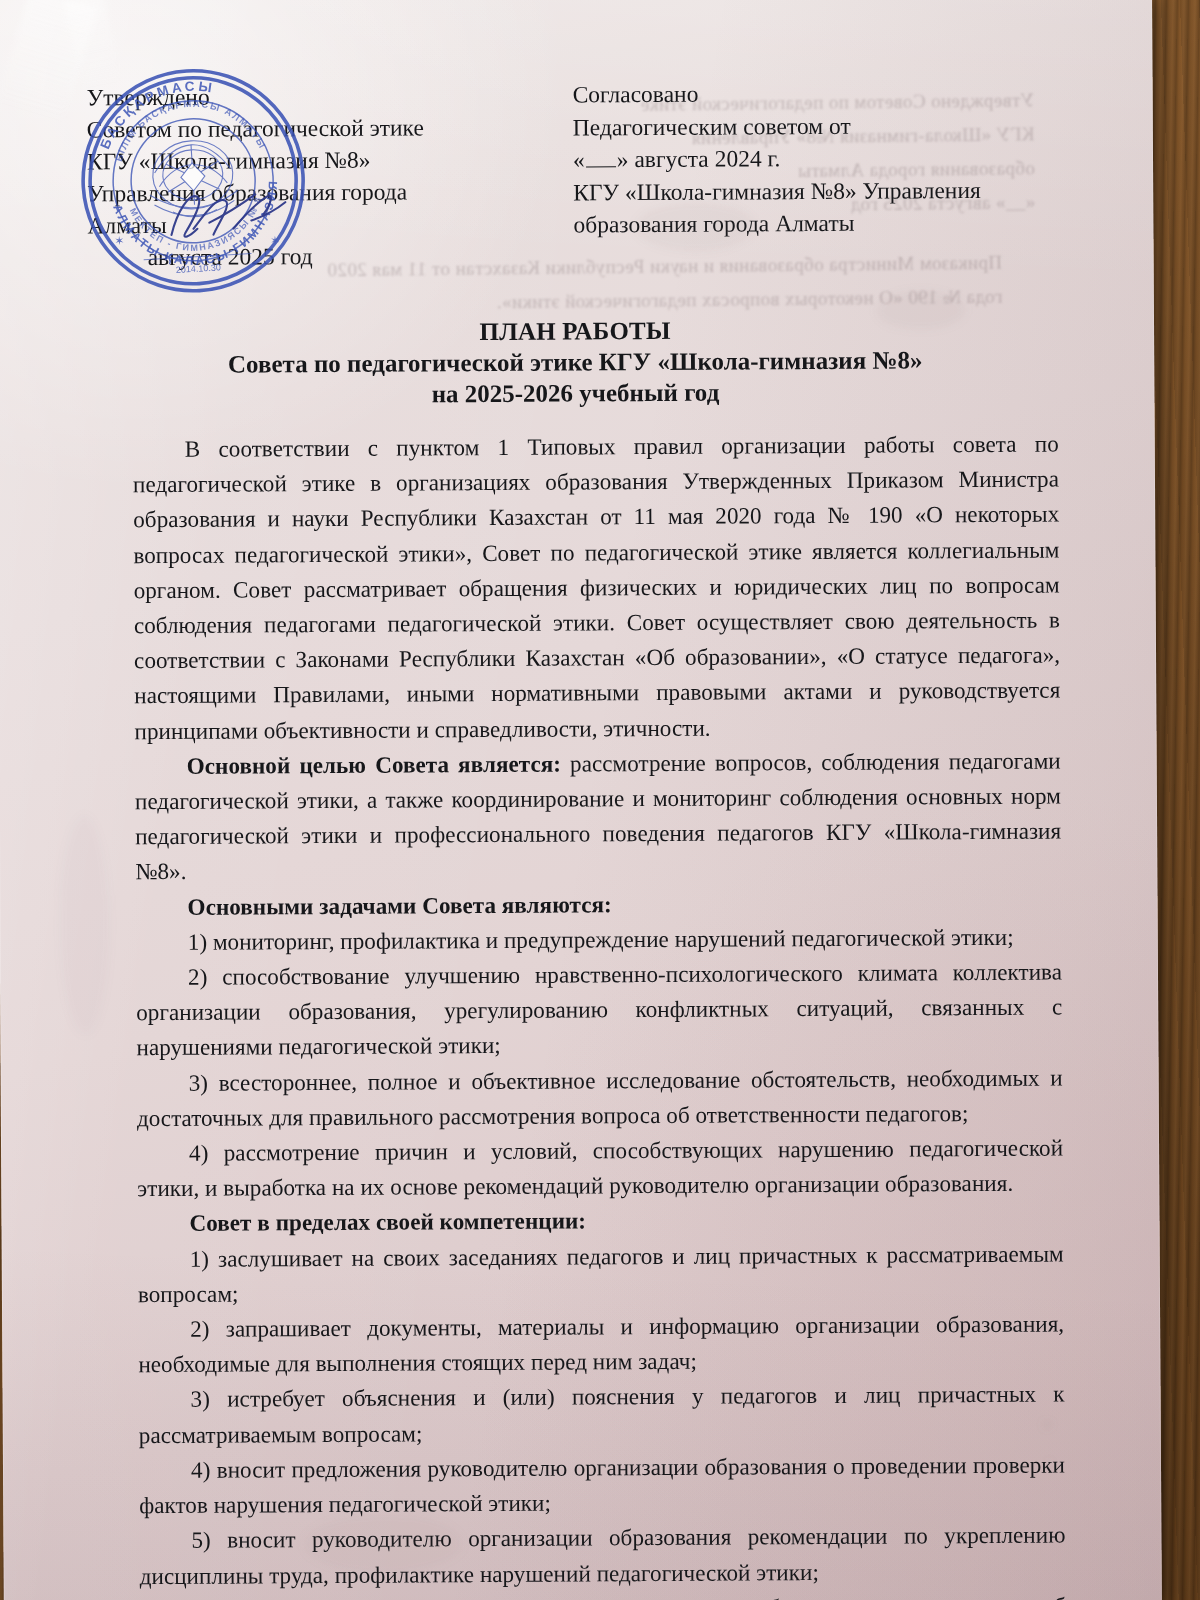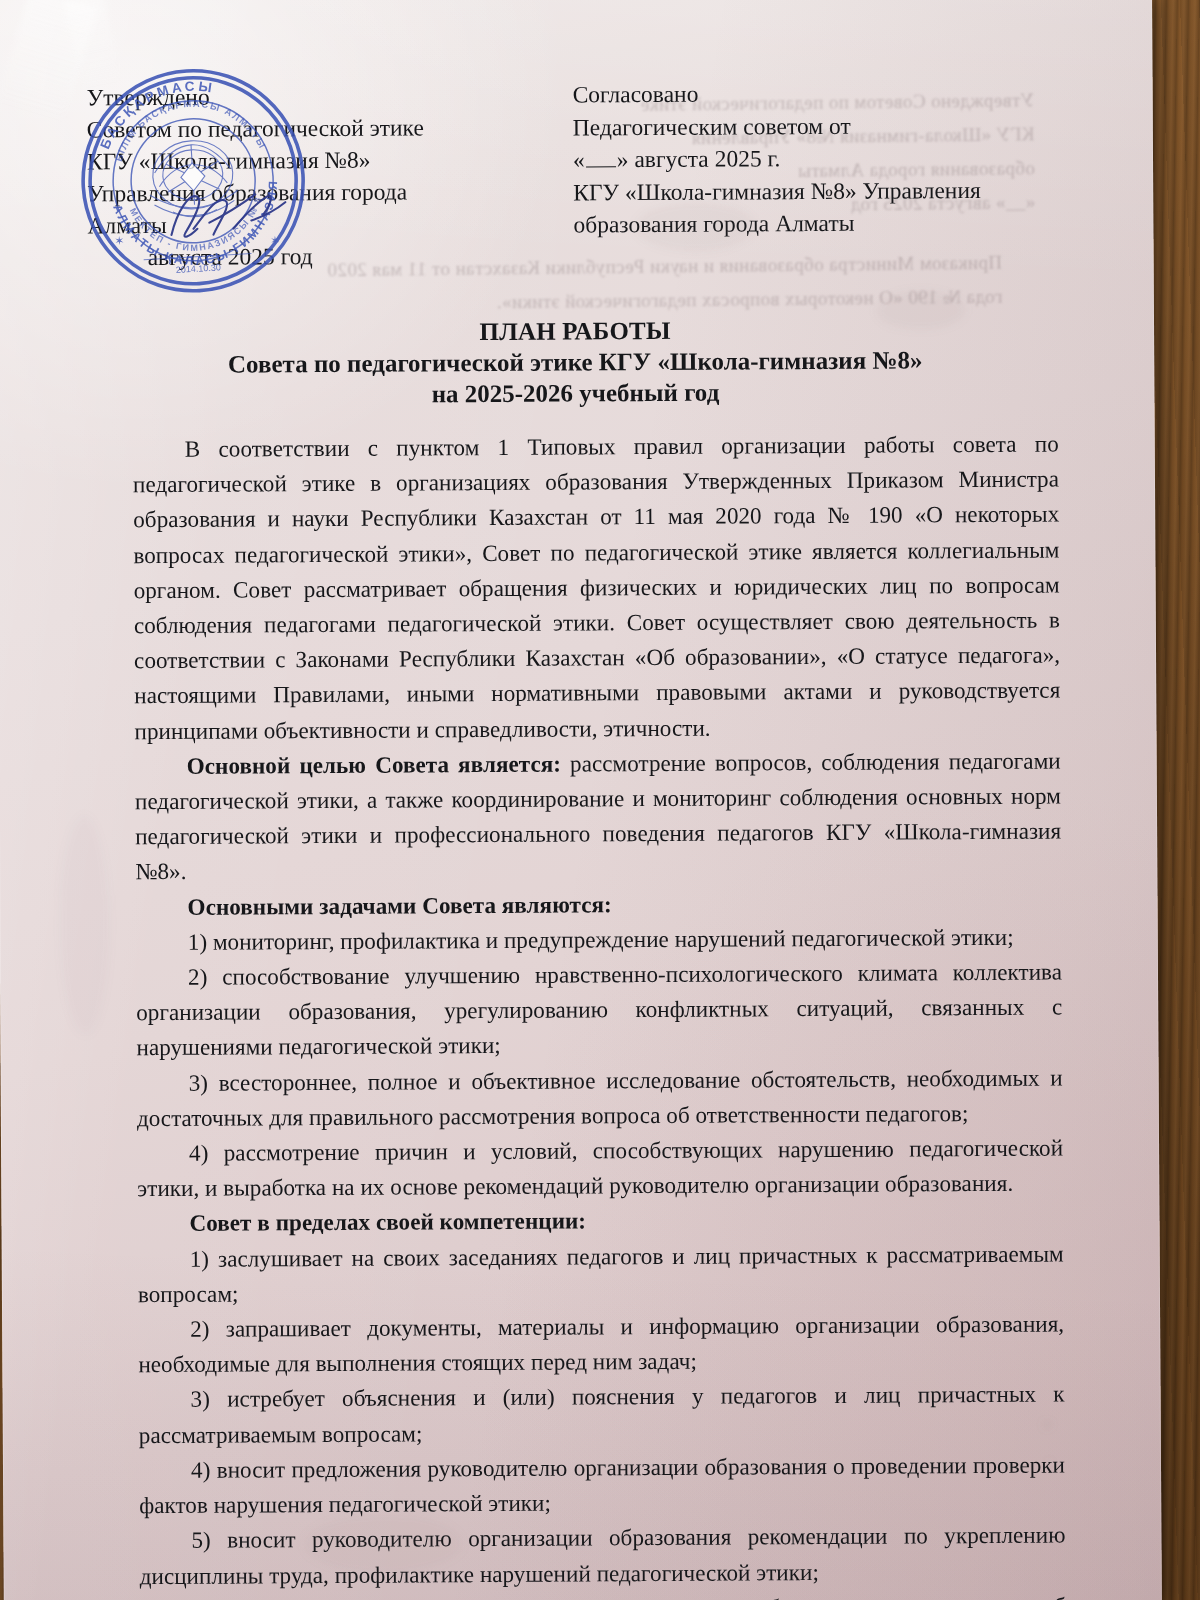--- a/index.html
+++ b/index.html
@@ -218,21 +218,21 @@
           <div class="ln">КГУ «Школа-гимназия №8»</div>
           <div class="ln">Управления образования города</div>
           <div class="ln">Алматы</div>
           <div class="date-line">августа 2025 год</div>
         </div>
 
         <div class="hdr-right">
           <div class="ln">Согласовано</div>
           <div class="ln">Педагогическим советом от</div>
           <div class="ln">
-            <span>«</span><span class="blank-fill"></span><span>» августа  2025 г.</span>
+            <span>«</span><span class="blank-fill"></span><span>» августа  2024 г.</span>
           </div>
           <div class="ln wrap">КГУ «Школа-гимназия №8» Управления</div>
           <div class="ln wrap">образования города Алматы</div>
         </div>
       </div>
 
       <svg id="stamp" viewBox="0 0 228 228">
         <defs>
           <path id="arcTop" d="M 24,114 A 90,90 0 0 1 204,114"></path>
           <path id="arcBot" d="M 30,114 A 84,84 0 0 0 198,114"></path>

